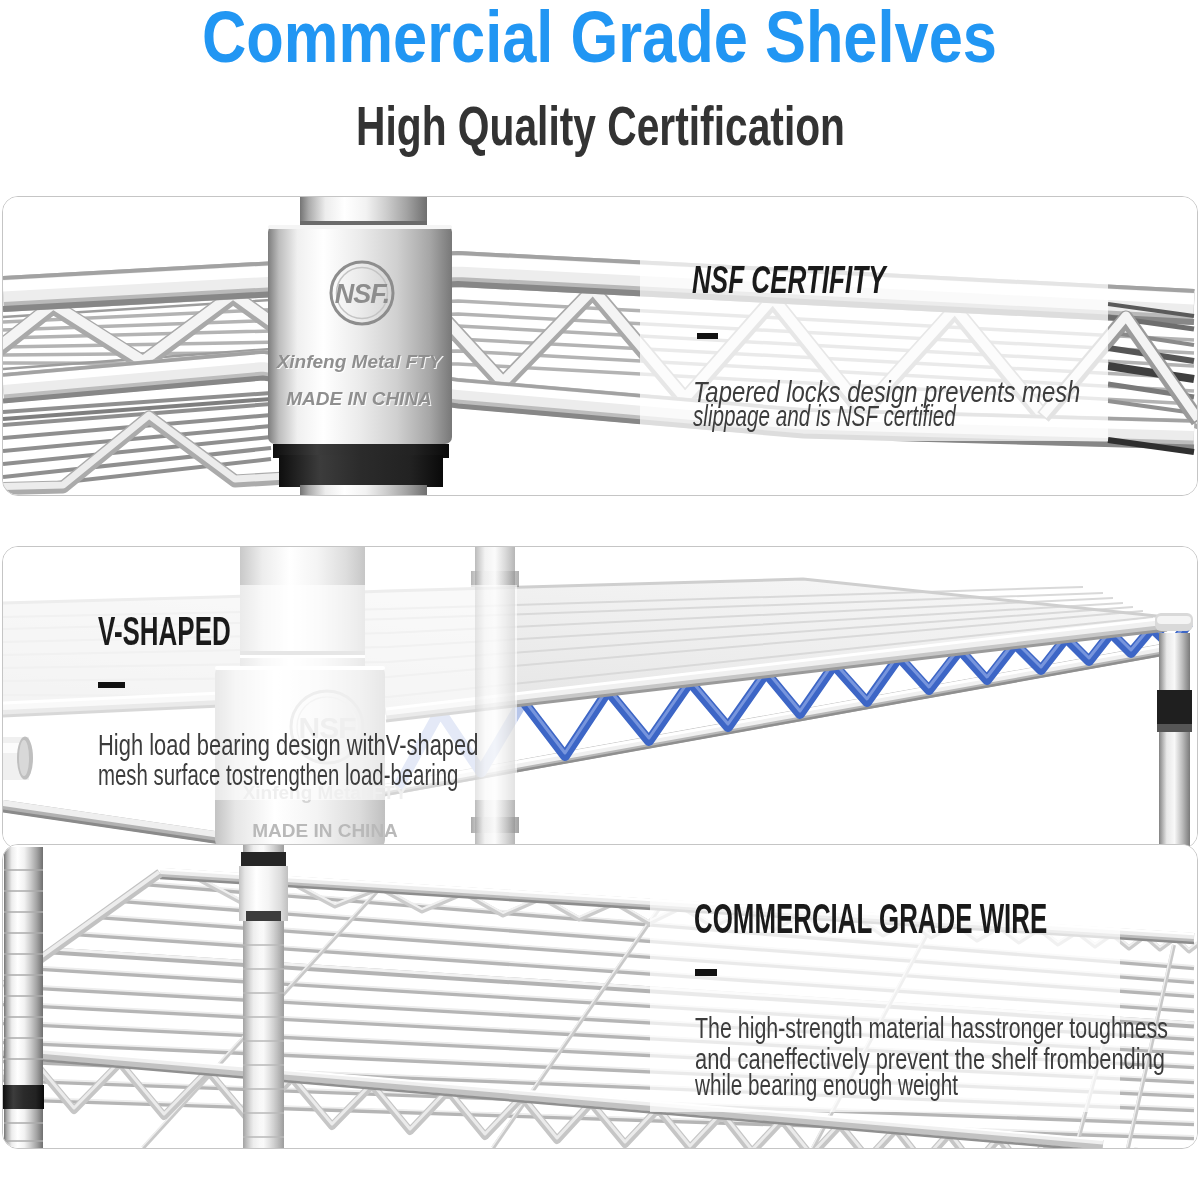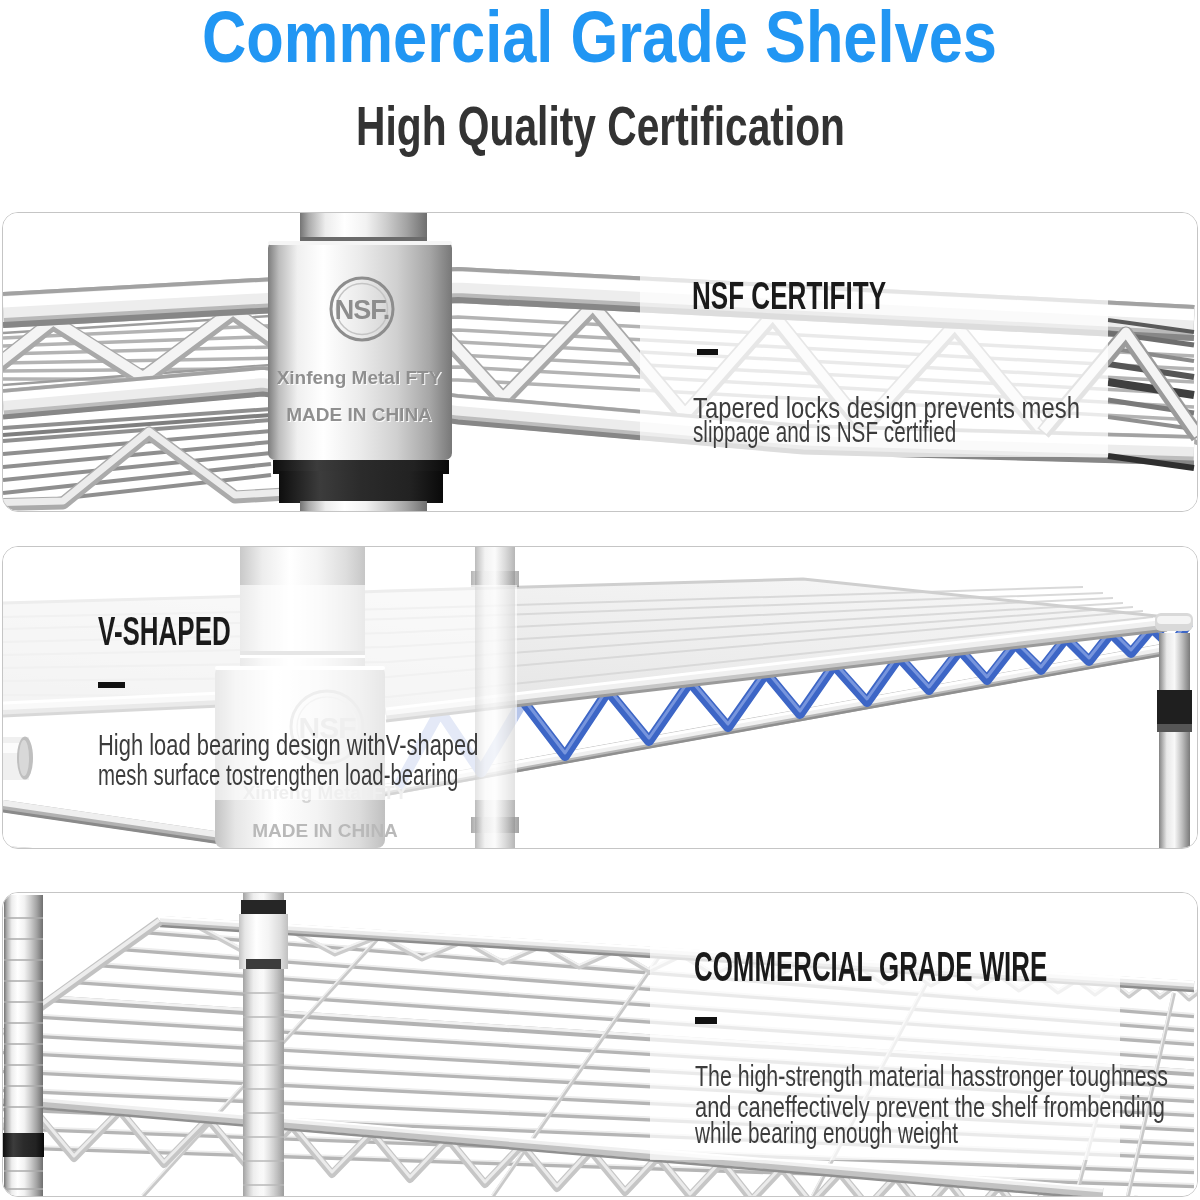--- a/index.html
+++ b/index.html
@@ -6,23 +6,23 @@
   body{width:1200px;height:1200px;position:relative;overflow:hidden;
        font-family:"Liberation Sans", sans-serif;}
   .title{position:absolute;top:-1px;left:202px;white-space:nowrap;
          font-size:73px;font-weight:bold;color:#2196f3;line-height:76px;
          transform:scaleX(0.8409);transform-origin:0 0;}
   .subtitle{position:absolute;top:97px;left:356px;white-space:nowrap;
          font-size:56px;font-weight:bold;color:#333333;line-height:58px;
          transform:scaleX(0.7276);transform-origin:0 0;}
   .panel{position:absolute;left:2px;width:1194px;border:1px solid #c5c5c5;
          border-radius:16px;background:#fff;overflow:hidden;}
-  #p1{top:212px;height:298px;}
+  #p1{top:196px;height:298px;font-style:italic;}
   #p2{top:546px;height:301px;}
-  #p3{top:892px;height:303px;}
+  #p3{top:844px;height:303px;}
   .panel svg{position:absolute;top:0;left:0;}
   .hl{position:absolute;font-weight:bold;color:#1a1a1a;white-space:nowrap;
       transform-origin:0 0;}
   .bd{position:absolute;color:#3c3c3c;white-space:nowrap;transform-origin:0 0;}
   .dash{position:absolute;background:#111;}
 </style>
 </head>
 <body>
 <div class="title">Commercial Grade Shelves</div>
 <div class="subtitle">High Quality Certification</div>

